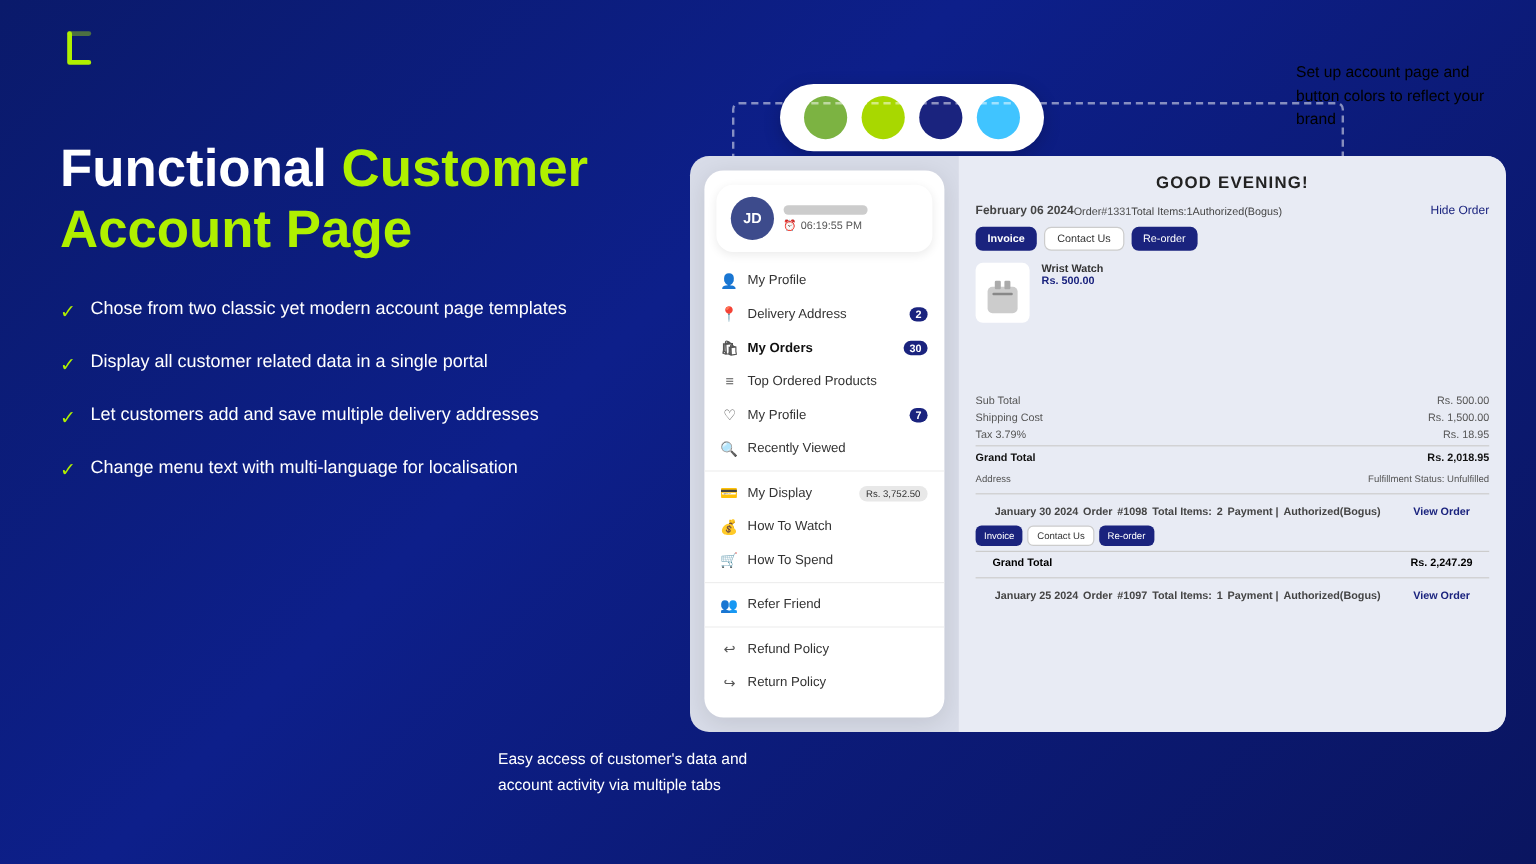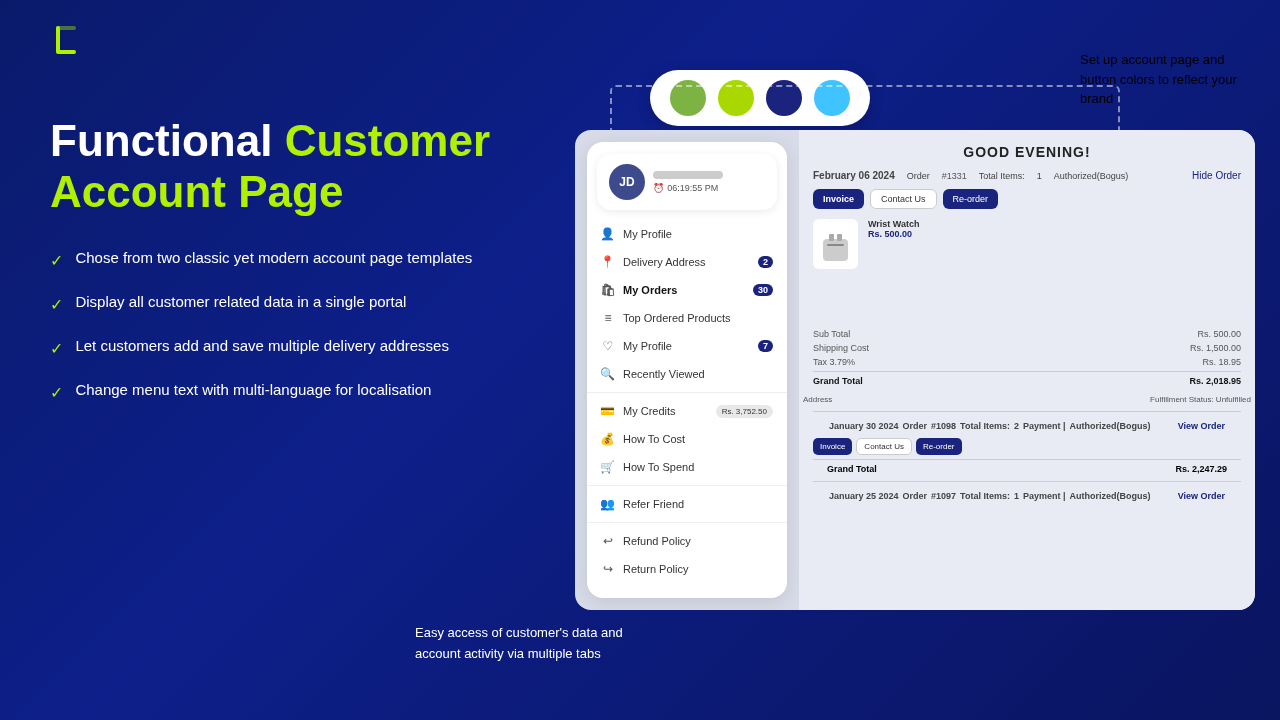--- a/index.html
+++ b/index.html
@@ -265,21 +265,21 @@
       letter-spacing: 1px;
       padding: 14px 10px 6px;
     }
 
     .order-header-row {
       display: flex;
       align-items: center;
       padding: 4px 14px;
       font-size: 9px;
       color: #444;
-      gap: 12px;
+      gap: 0;
       flex-wrap: wrap;
     }
     .order-header-row .order-date { font-weight: 700; font-size: 10px; }
     .order-header-row .order-id { color: #555; }
 
     .order-actions {
       display: flex;
       gap: 6px;
       padding: 4px 14px;
     }
@@ -345,21 +345,21 @@
     }
     .summary-row.grand {
       font-weight: 700;
       color: #111;
       border-top: 1px solid #ccc;
       padding-top: 4px;
       margin-top: 2px;
     }
 
     .order-meta {
-      padding: 3px 4px;
+      padding: 3px 14px;
       font-size: 8px;
       color: #555;
       display: flex;
       justify-content: space-between;
     }
 
     .order-divider-section {
       border-top: 1px solid #ccc;
       margin: 4px 14px;
     }
@@ -496,26 +496,26 @@
           <span>My Profile</span>
           <span class="badge">7</span>
         </div>
         <div class="menu-item">
           <span class="mi-icon">🔍</span>
           <span>Recently Viewed</span>
         </div>
         <div class="menu-divider"></div>
         <div class="menu-item">
           <span class="mi-icon">💳</span>
-          <span>My Credits</span>
+          <span>My Display</span>
           <span class="credit-badge">Rs. 3,752.50</span>
         </div>
         <div class="menu-item">
           <span class="mi-icon">💰</span>
-          <span>How To Cost</span>
+          <span>How To Watch</span>
         </div>
         <div class="menu-item">
           <span class="mi-icon">🛒</span>
           <span>How To Spend</span>
         </div>
         <div class="menu-divider"></div>
         <div class="menu-item">
           <span class="mi-icon">👥</span>
           <span>Refer Friend</span>
         </div>

